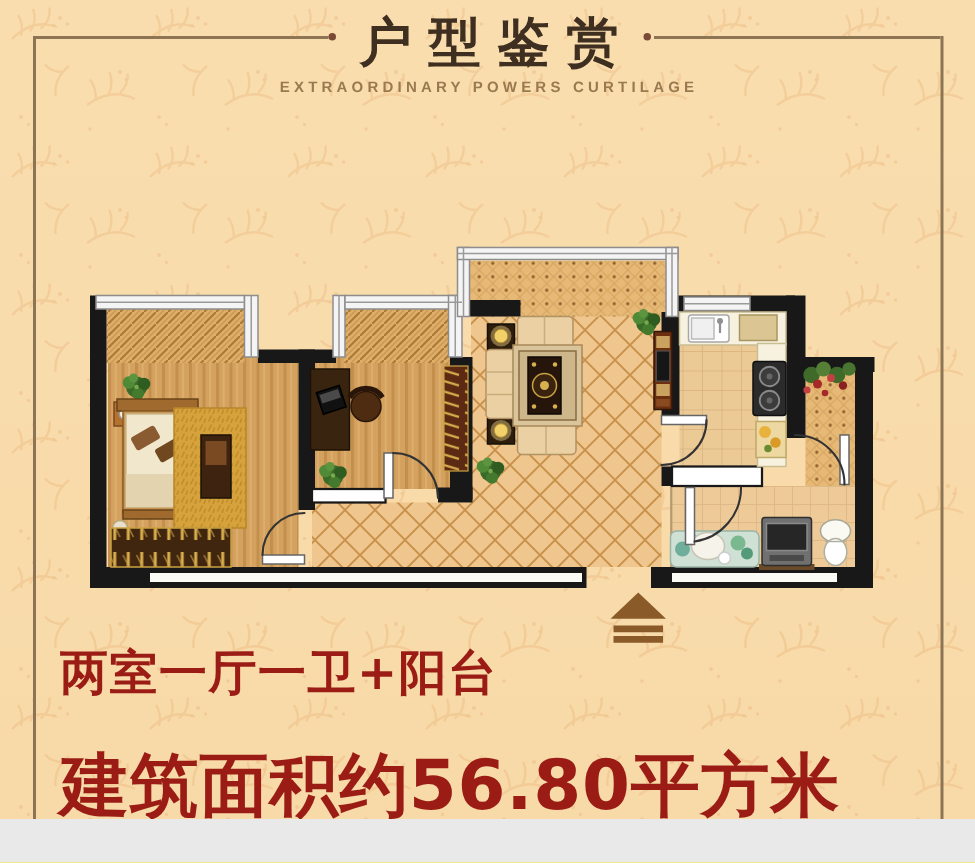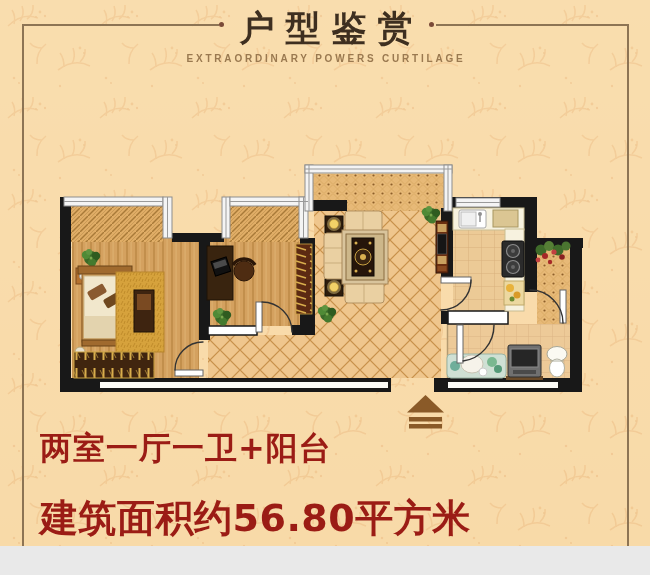--- a/index.html
+++ b/index.html
@@ -17,21 +17,21 @@
   .subtitle{position:absolute;top:41px;left:326px;transform:translateX(-50%);
          white-space:nowrap;font-size:10px;font-weight:600;color:#9a7950;letter-spacing:2.8px;margin-top:12px;}
   
   .plan-svg{position:absolute;left:0;top:0;}
   
   .headline-1{position:absolute;left:40px;top:427px;white-space:nowrap;
          font-family:"DejaVu Sans","Liberation Sans",sans-serif;
          font-size:32px;font-weight:900;color:#9b1c15;letter-spacing:1px;}
   .headline-2{position:absolute;left:40px;top:493px;white-space:nowrap;
          font-family:"DejaVu Sans","Liberation Sans",sans-serif;
-         font-size:38px;font-weight:900;color:#9b1c15;letter-spacing:0.5px;}
+         font-size:46px;font-weight:900;color:#9b1c15;letter-spacing:0.5px;}
 </style>
 </head>
 <body>
 
 <div class="page">
 
   <svg class="bg-svg" width="650" height="575" viewBox="0 0 650 575">
     <defs>
       <pattern id="bgp" width="92" height="92" patternUnits="userSpaceOnUse">
         <rect width="92" height="92" fill="#f9dcab"></rect>

